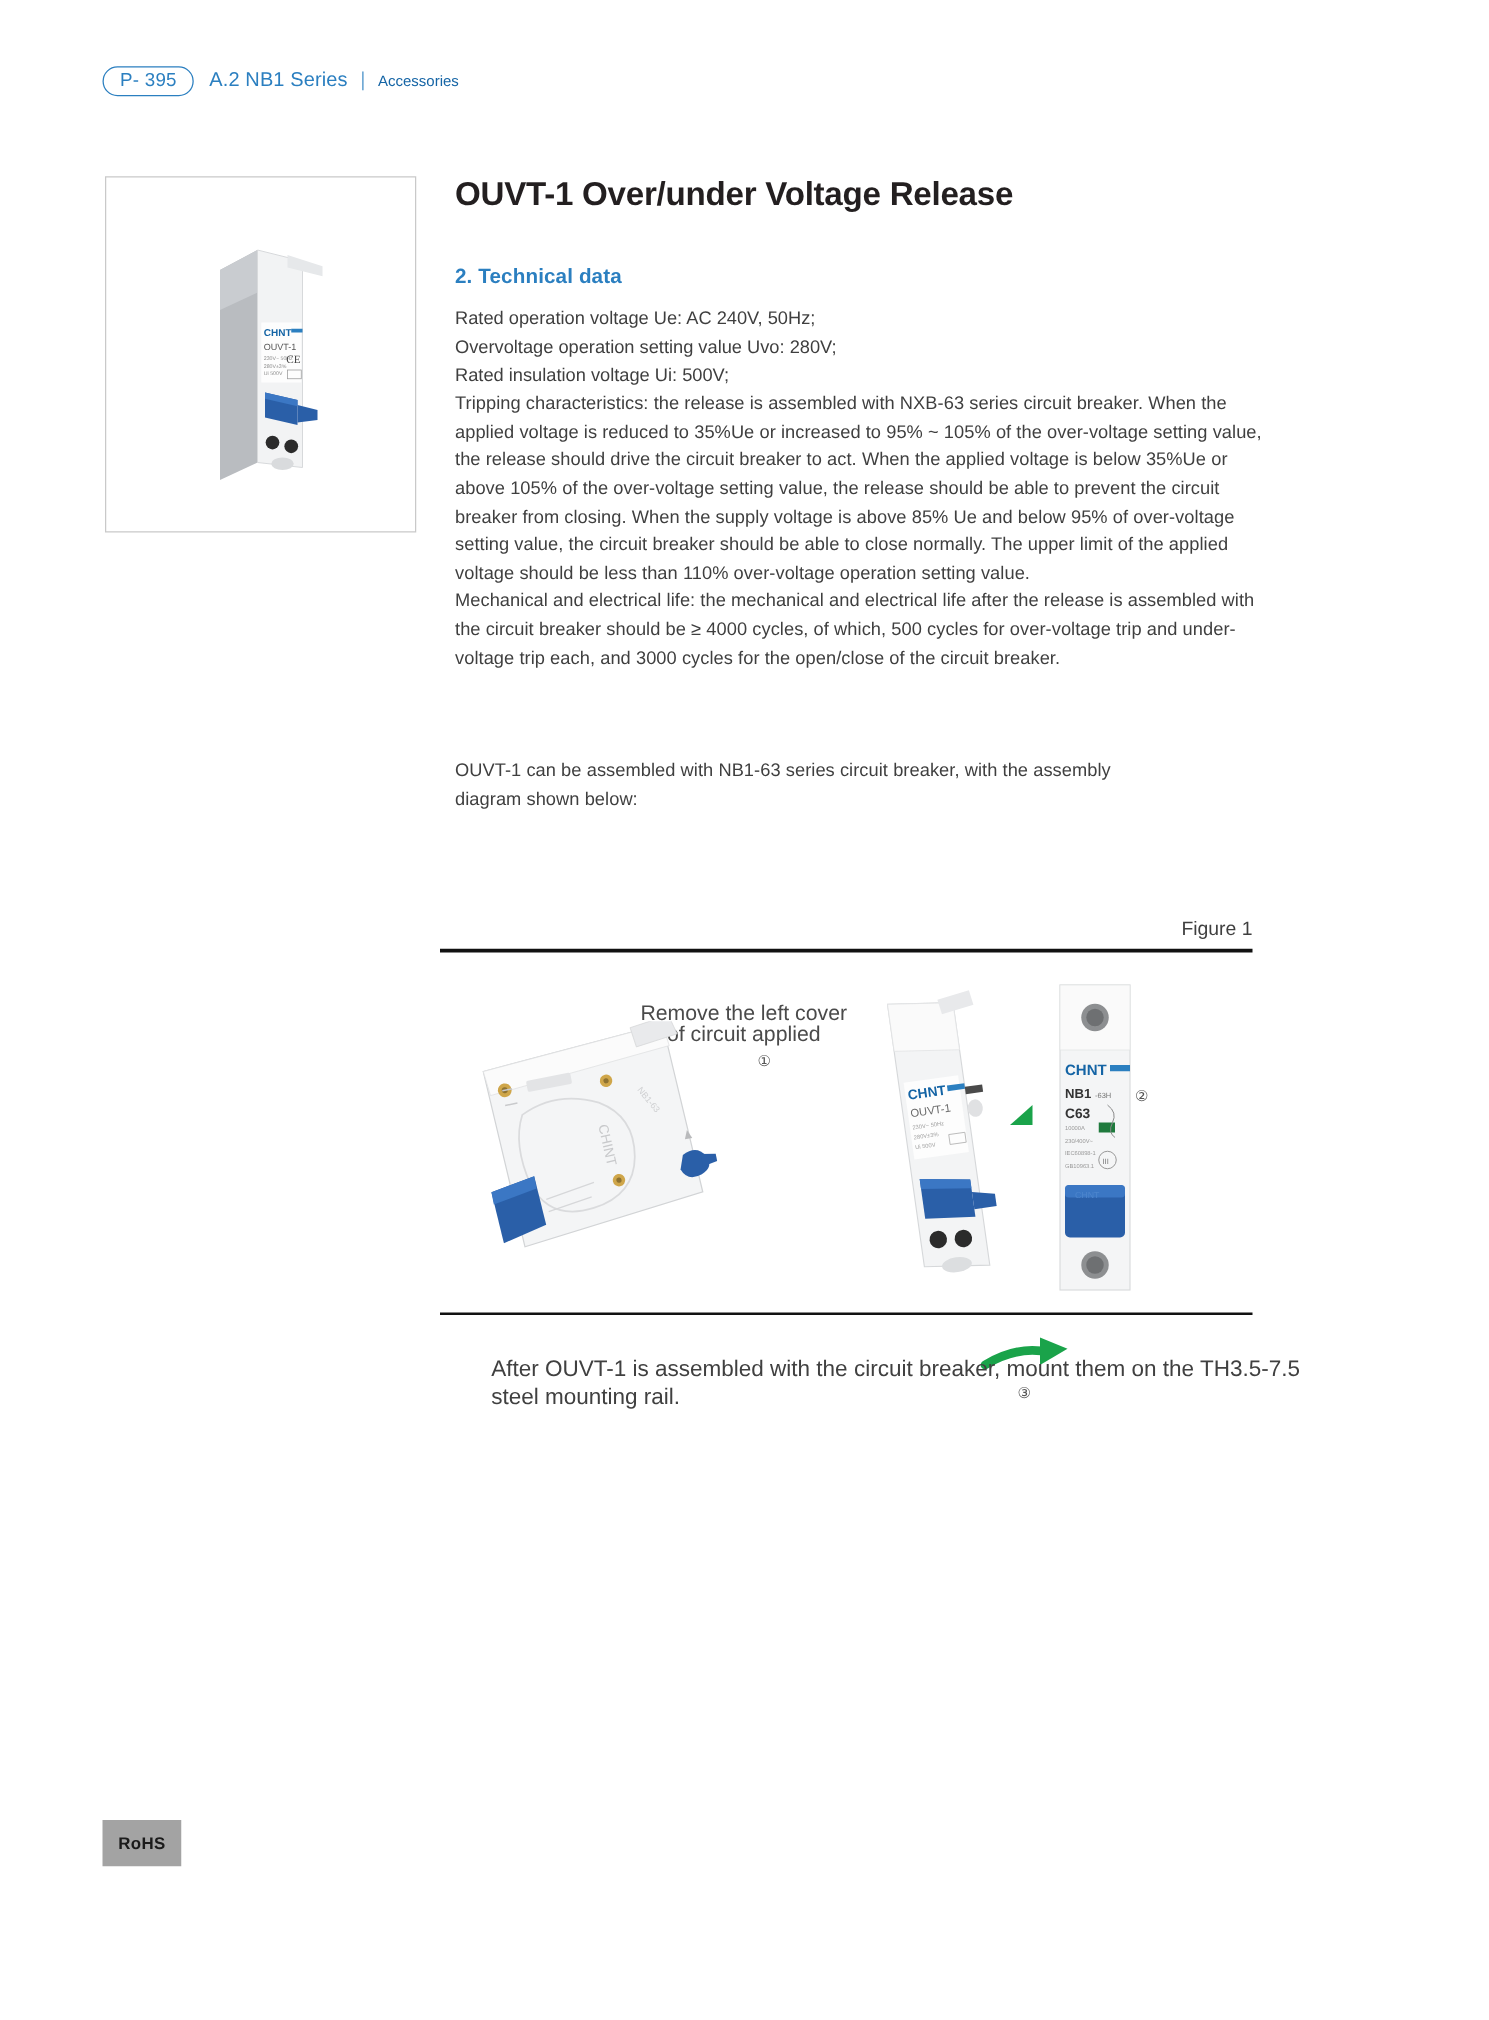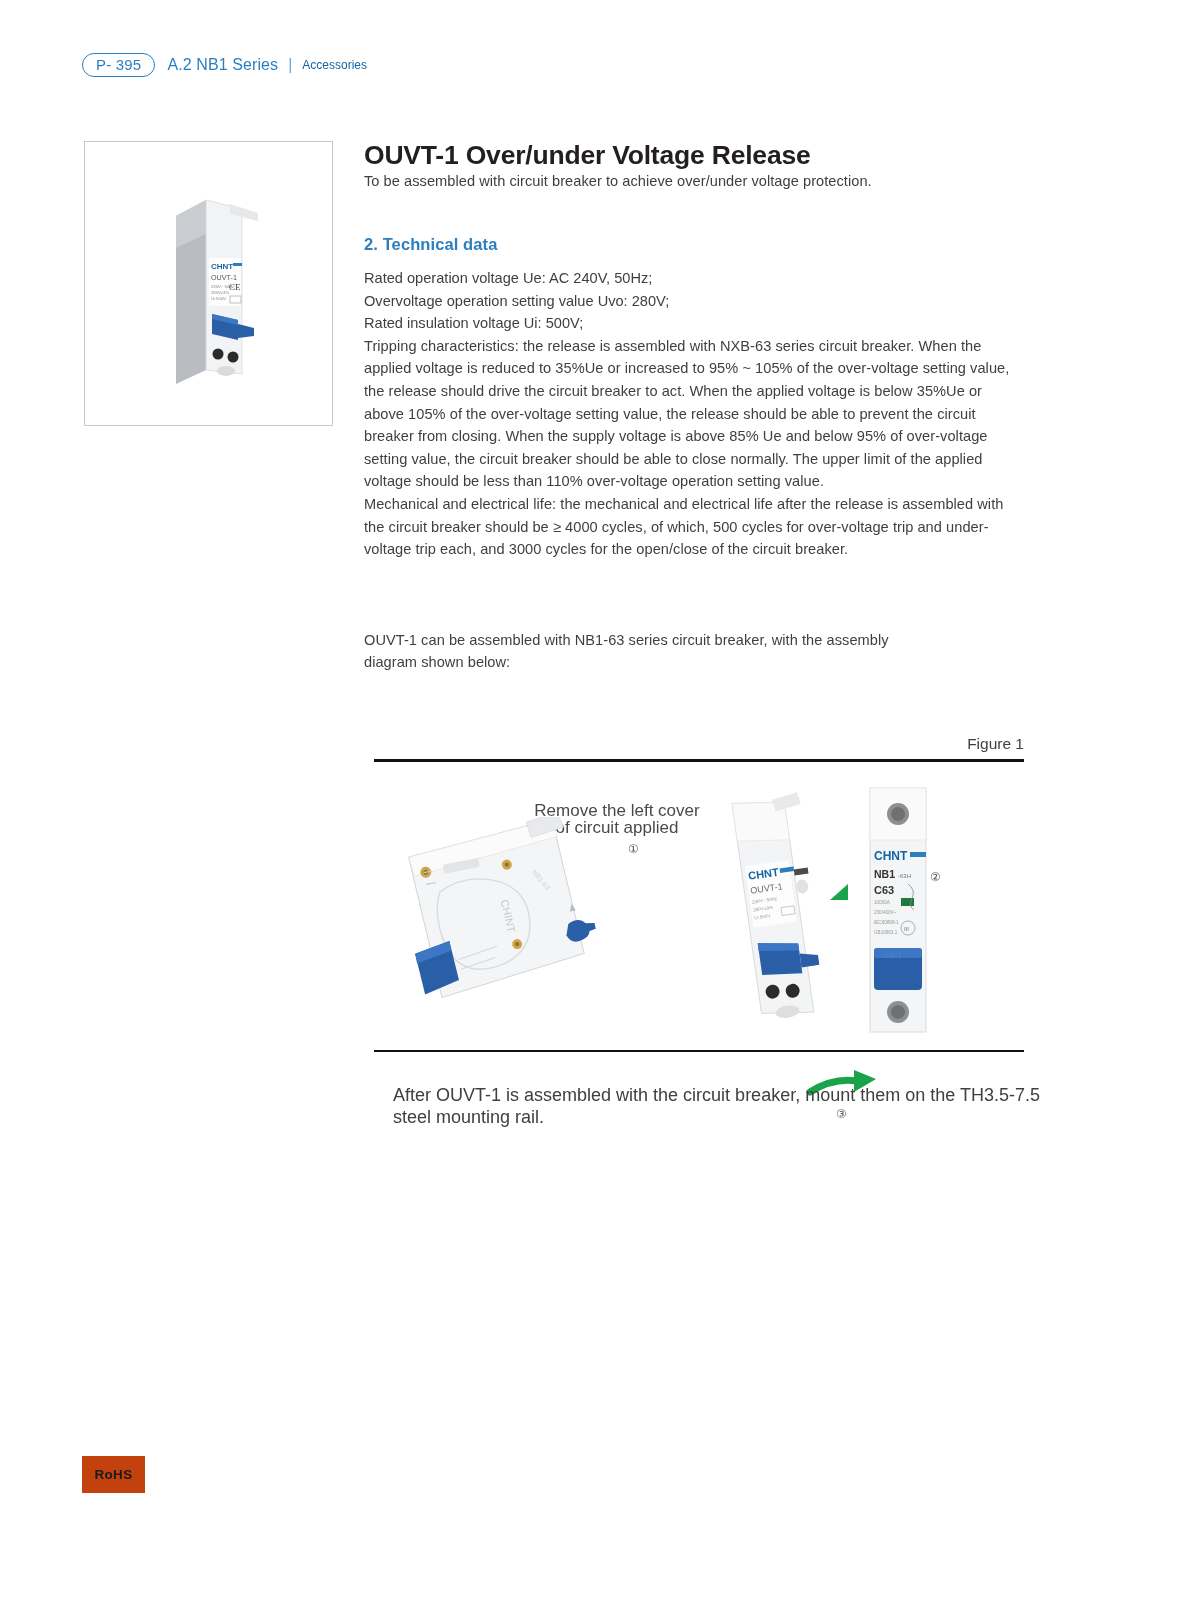--- a/index.html
+++ b/index.html
@@ -46,21 +46,21 @@
   p.body {
     font-size: 14.6px; line-height: 22.6px; color: #3f3f3f;
     letter-spacing: .05px;
   }
   .spec-line { font-size: 14.6px; line-height: 22.6px; color: #3f3f3f; }
   .gap-a { height: 42px; }
   .gap-b { height: 46px; }
   .gap-c { height: 22px; }
 
   
-  .fig-wrap { position: absolute; left: 374px; top: 735px; width: 650px; }
+  .fig-wrap { position: absolute; left: 352px; top: 735px; width: 650px; }
   .fig-label { text-align: right; font-size: 15.5px; color: #3f3f3f; padding-bottom: 6px; }
   .rule-top { height: 2.6px; background: #111; width: 650px; }
   .rule-bot { height: 2.6px; background: #111; width: 650px; }
   .fig-body { position: relative; height: 288px; }
 
   .cap {
     position: absolute; font-size: 17px; color: #4a4a4a;
     line-height: 17px; text-align: center; width: 190px;
   }
   .circnum {
@@ -69,21 +69,21 @@
   .fig-after { position: relative; height: 92px; }
 
   .closing {
     position: absolute; left: 393px; top: 1084px; width: 660px;
     font-size: 18px; color: #404040; line-height: 22px;
   }
 
   
   .rohs {
     position: absolute; left: 82px; top: 1456px;
-    width: 63px; height: 37px; background: #c2410c;
+    width: 63px; height: 37px; background: #a3a3a3;
     display: flex; align-items: center; justify-content: center;
     font-size: 13.5px; font-weight: bold; color: #1b1b1b; letter-spacing: .3px; text-align: right;
   }
 </style>
 </head>
 <body>
 
 <div class="page">
 
   <div class="header">
@@ -121,21 +121,20 @@
 
       <circle cx="84" cy="180" r="5.5" fill="#2b2b2b"></circle>
       <circle cx="99" cy="183" r="5.5" fill="#2b2b2b"></circle>
       <ellipse cx="92" cy="197" rx="9" ry="5" fill="#d9dbdd"></ellipse>
     </svg>
   </div>
 
   <div class="col">
     <h1 class="title">OUVT-1 Over/under Voltage Release</h1>
 
-    <p class="body">To be assembled with circuit breaker to achieve over/under voltage protection.</p>
 
     <div class="gap-a"></div>
 
     <h2 class="sec">2. Technical data</h2>
     <div class="spec-line">Rated operation voltage Ue: AC 240V, 50Hz;</div>
     <div class="spec-line">Overvoltage operation setting value Uvo: 280V;</div>
     <div class="spec-line">Rated insulation voltage Ui: 500V;</div>
     <p class="body">Tripping characteristics: the release is assembled with NXB-63 series circuit breaker. When  the applied voltage is reduced to 35%Ue or increased to 95% ~ 105% of the over-voltage  setting value, the release should drive the circuit breaker to act. When the applied  voltage is below 35%Ue or above 105% of the over-voltage setting value, the release  should be able to prevent the circuit breaker from closing. When the supply voltage is  above 85% Ue and below 95% of over-voltage setting value, the circuit breaker should be  able to close normally. The upper limit of the applied voltage should be less than 110% over-voltage operation setting value.</p>
     <p class="body">Mechanical and electrical life: the mechanical and electrical life after the release is  assembled with the circuit breaker should be ≥ 4000 cycles, of which, 500 cycles for  over-voltage trip and under-voltage trip each, and 3000 cycles for the open/close of the  circuit breaker.</p>
 

